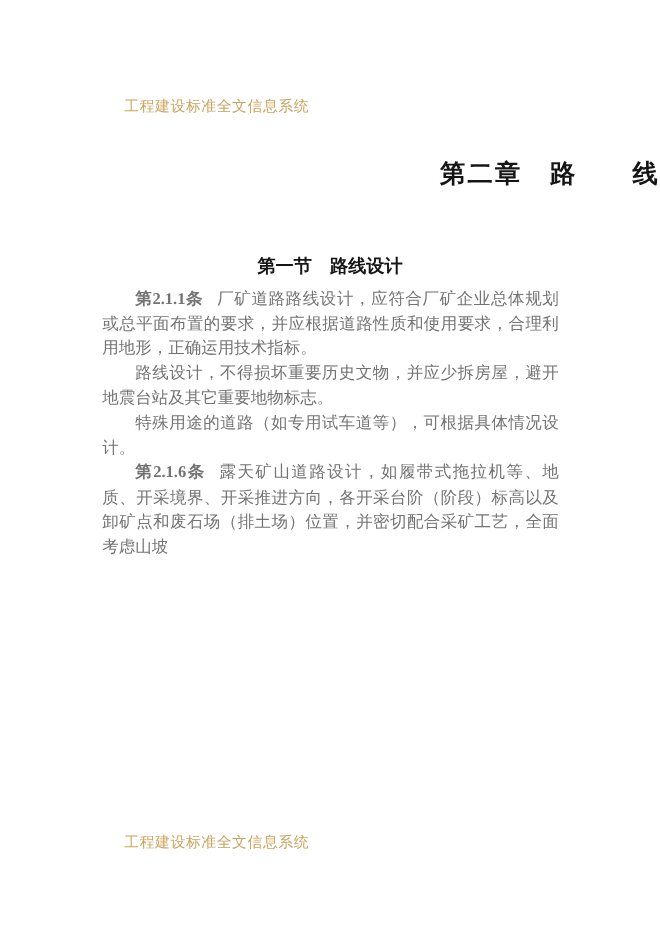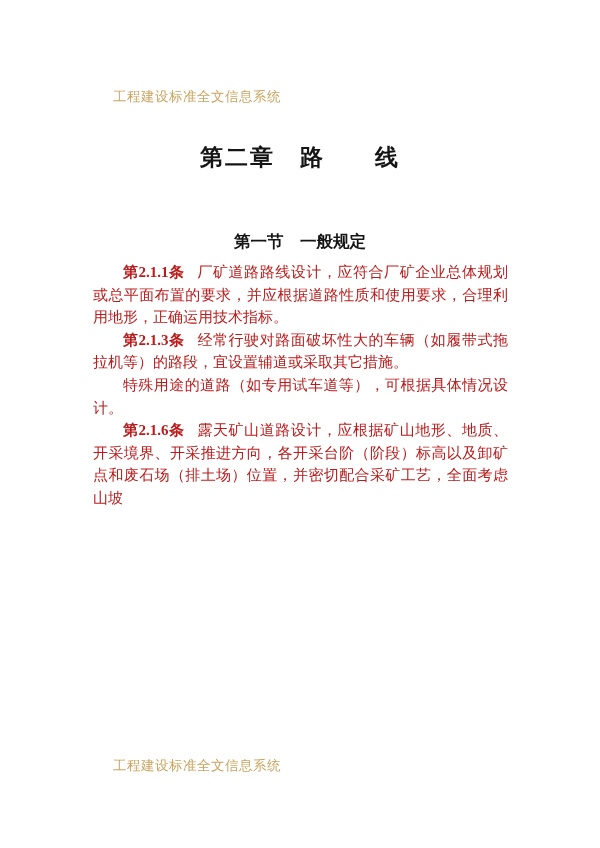--- a/index.html
+++ b/index.html
@@ -29,21 +29,21 @@
     white-space: nowrap;
   }
   .watermark-top    { top: 88px;  }
   .watermark-bottom { top: 757px; }
 
   .chapter-title {
     position: absolute;
     top: 142px;
     left: 0;
     width: 600px;
-    text-align: center;
+    text-align: right;
     font-size: 23px;
     font-weight: bold;
     letter-spacing: 2px;
     color: #151515;
     white-space: pre;
   }
 
   .section-heading {
     position: absolute;
     top: 231px;
@@ -58,21 +58,21 @@
 
   .content {
     position: absolute;
     top: 261px;
     left: 93px;
     width: 415px;
     font-size: 15px;
     line-height: 22.6px;
     text-align: justify;
     text-justify: inter-ideograph;
-    color: #b91c1c;
+    color: #737373;
   }
 
   .para {
     text-indent: 2em;
     margin: 0;
   }
 
   .article-label {
     font-weight: bold;
   }
@@ -82,24 +82,24 @@
 </style>
 </head>
 <body>
 
 <div class="page">
 
   <div class="watermark watermark-top">工程建设标准全文信息系统</div>
 
   <div class="chapter-title">第二章　路　　线</div>
 
-  <div class="section-heading">第一节　一般规定</div>
+  <div class="section-heading">第一节　路线设计</div>
 
   <div class="content">
       <p class="para"><span class="article-label">第2.1.1条</span><span class="article-text">厂矿道路路线设计，应符合厂矿企业总体规划或总平面布置的要求，并应根据道路性质和使用要求，合理利用地形，正确运用技术指标。</span></p>
-      <p class="para"><span class="article-label">第2.1.3条</span><span class="article-text">经常行驶对路面破坏性大的车辆（如履带式拖拉机等）的路段，宜设置辅道或采取其它措施。</span></p>
+      <p class="para"><span class="article-label"></span><span class="article-text">路线设计，不得损坏重要历史文物，并应少拆房屋，避开地震台站及其它重要地物标志。</span></p>
       <p class="para"><span class="article-label"></span><span class="article-text">特殊用途的道路（如专用试车道等），可根据具体情况设计。</span></p>
-      <p class="para"><span class="article-label">第2.1.6条</span><span class="article-text">露天矿山道路设计，应根据矿山地形、地质、开采境界、开采推进方向，各开采台阶（阶段）标高以及卸矿点和废石场（排土场）位置，并密切配合采矿工艺，全面考虑山坡</span></p>
+      <p class="para"><span class="article-label">第2.1.6条</span><span class="article-text">露天矿山道路设计，如履带式拖拉机等、地质、开采境界、开采推进方向，各开采台阶（阶段）标高以及卸矿点和废石场（排土场）位置，并密切配合采矿工艺，全面考虑山坡</span></p>
     </div>
 
   <div class="watermark watermark-bottom">工程建设标准全文信息系统</div>
 
 </div>
 
 </body></html>

